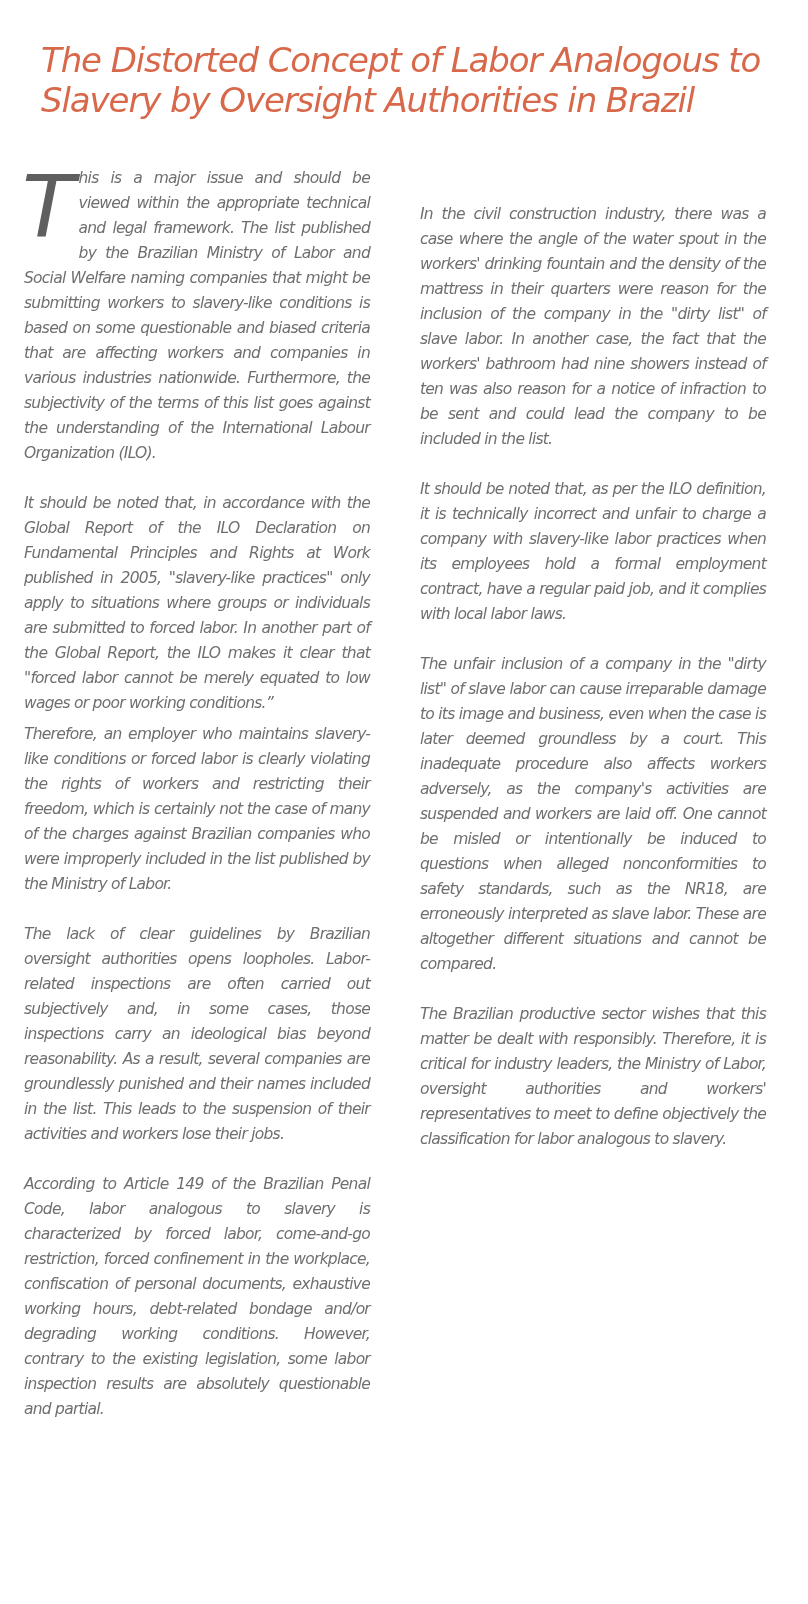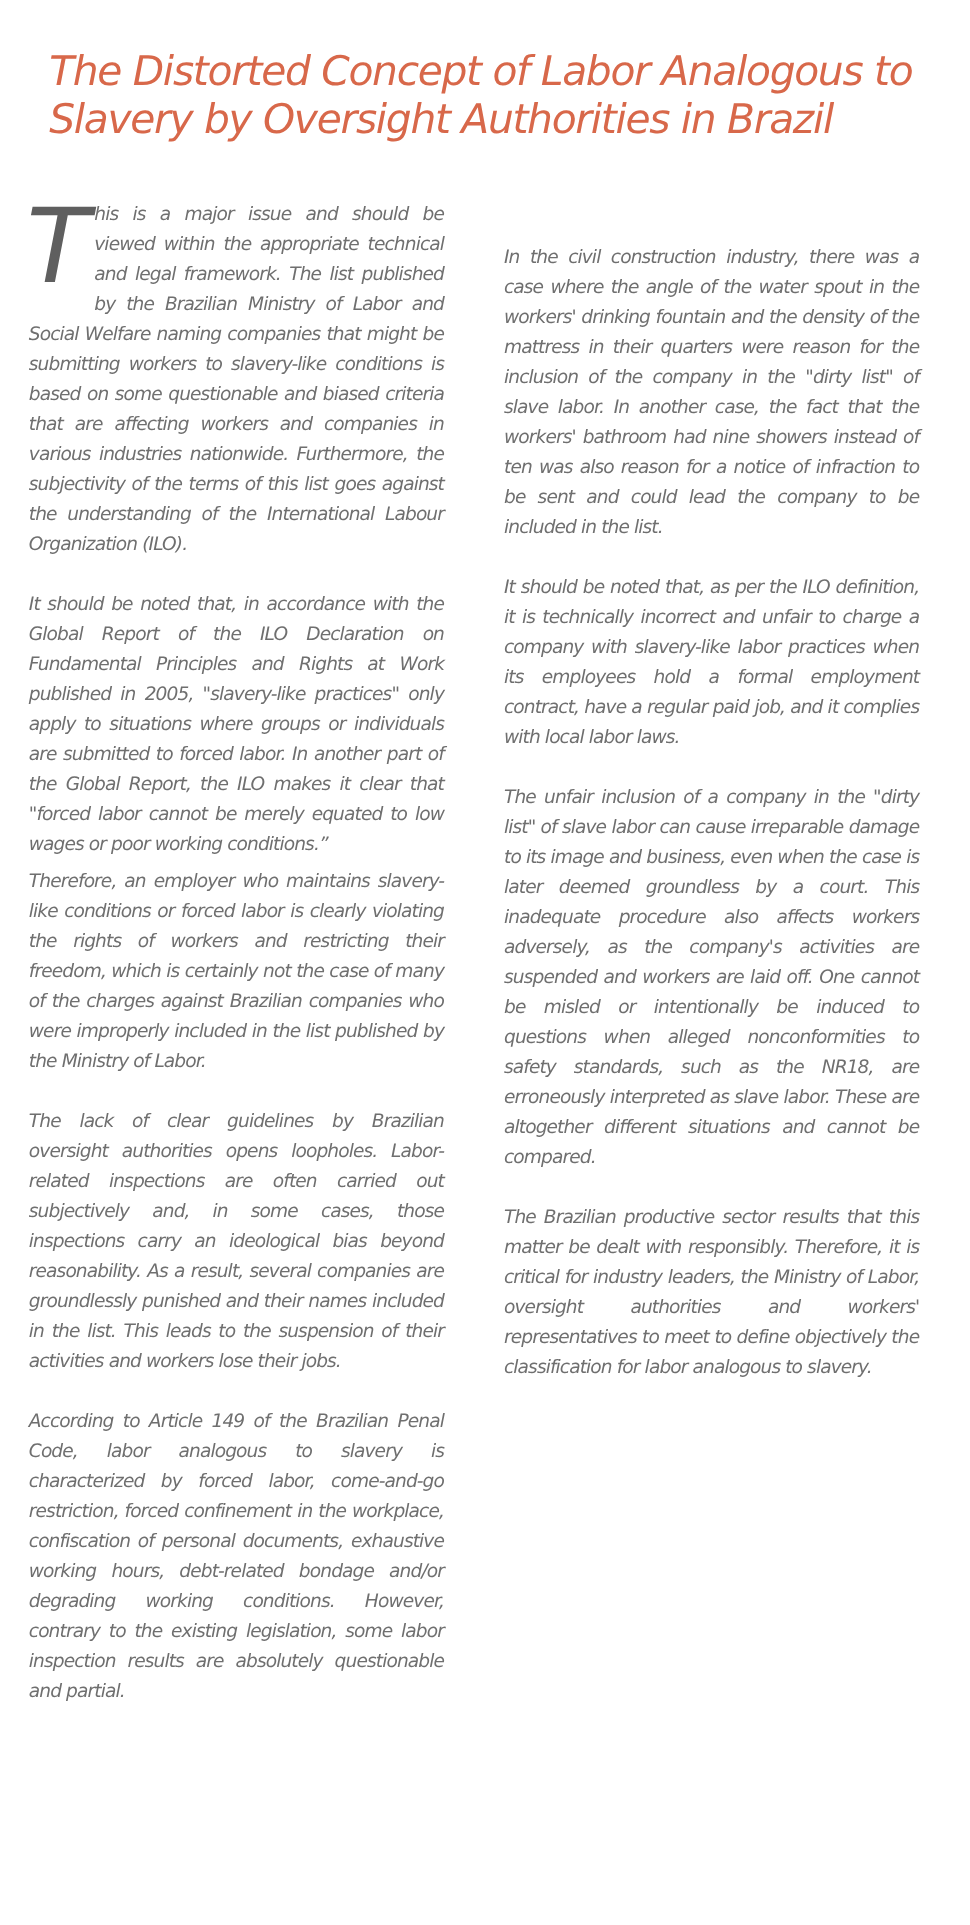--- a/index.html
+++ b/index.html
@@ -71,14 +71,14 @@
   <p class="tight">It should be noted that, in accordance with the Global Report of the ILO Declaration on Fundamental Principles and Rights at Work published in 2005, "slavery-like practices" only apply to situations where groups or individuals are submitted to forced labor. In another part of the Global Report, the ILO makes it clear that "forced labor cannot be merely equated to low wages or poor working conditions.”</p>
   <p>Therefore, an employer who maintains slavery-like conditions or forced labor is clearly violating the rights of workers and restricting their freedom, which is certainly not the case of many of the charges against Brazilian companies who were improperly included in the list published by the Ministry of Labor.</p>
   <p>The lack of clear guidelines by Brazilian oversight authorities opens loopholes. Labor-related inspections are often carried out subjectively and, in some cases, those inspections carry an ideological bias beyond reasonability. As a result, several companies are groundlessly punished and their names included in the list. This leads to the suspension of their activities and workers lose their jobs.</p>
   <p>According to Article 149 of the Brazilian Penal Code, labor analogous to slavery is characterized by forced labor, come-and-go restriction, forced confinement in the workplace, confiscation of personal documents, exhaustive working hours, debt-related bondage and/or degrading working conditions. However, contrary to the existing legislation, some labor inspection results are absolutely questionable and partial.</p>
 </div>
 
 <div class="col col-right">
   <p>In the civil construction industry, there was a case where the angle of the water spout in the workers' drinking fountain and the density of the mattress in their quarters were reason for the inclusion of the company in the "dirty list" of slave labor. In another case, the fact that the workers' bathroom had nine showers instead of ten was also reason for a notice of infraction to be sent and could lead the company to be included in the list.</p>
   <p>It should be noted that, as per the ILO definition, it is technically incorrect and unfair to charge a company with slavery-like labor practices when its employees hold a formal employment contract, have a regular paid job, and it complies with local labor laws.</p>
   <p>The unfair inclusion of a company in the "dirty list" of slave labor can cause irreparable damage to its image and business, even when the case is later deemed groundless by a court. This inadequate procedure also affects workers adversely, as the company's activities are suspended and workers are laid off. One cannot be misled or intentionally be induced to questions when alleged nonconformities to safety standards, such as the NR18, are erroneously interpreted as slave labor. These are altogether different situations and cannot be compared.</p>
-  <p>The Brazilian productive sector results that this matter be dealt with responsibly. Therefore, it is critical for industry leaders, the Ministry of Labor, oversight authorities and workers' representatives to meet to define objectively the classification for labor analogous to slavery.</p>
+  <p>The Brazilian productive sector wishes that this matter be dealt with responsibly. Therefore, it is critical for industry leaders, the Ministry of Labor, oversight authorities and workers' representatives to meet to define objectively the classification for labor analogous to slavery.</p>
 </div>
 
 </body></html>

